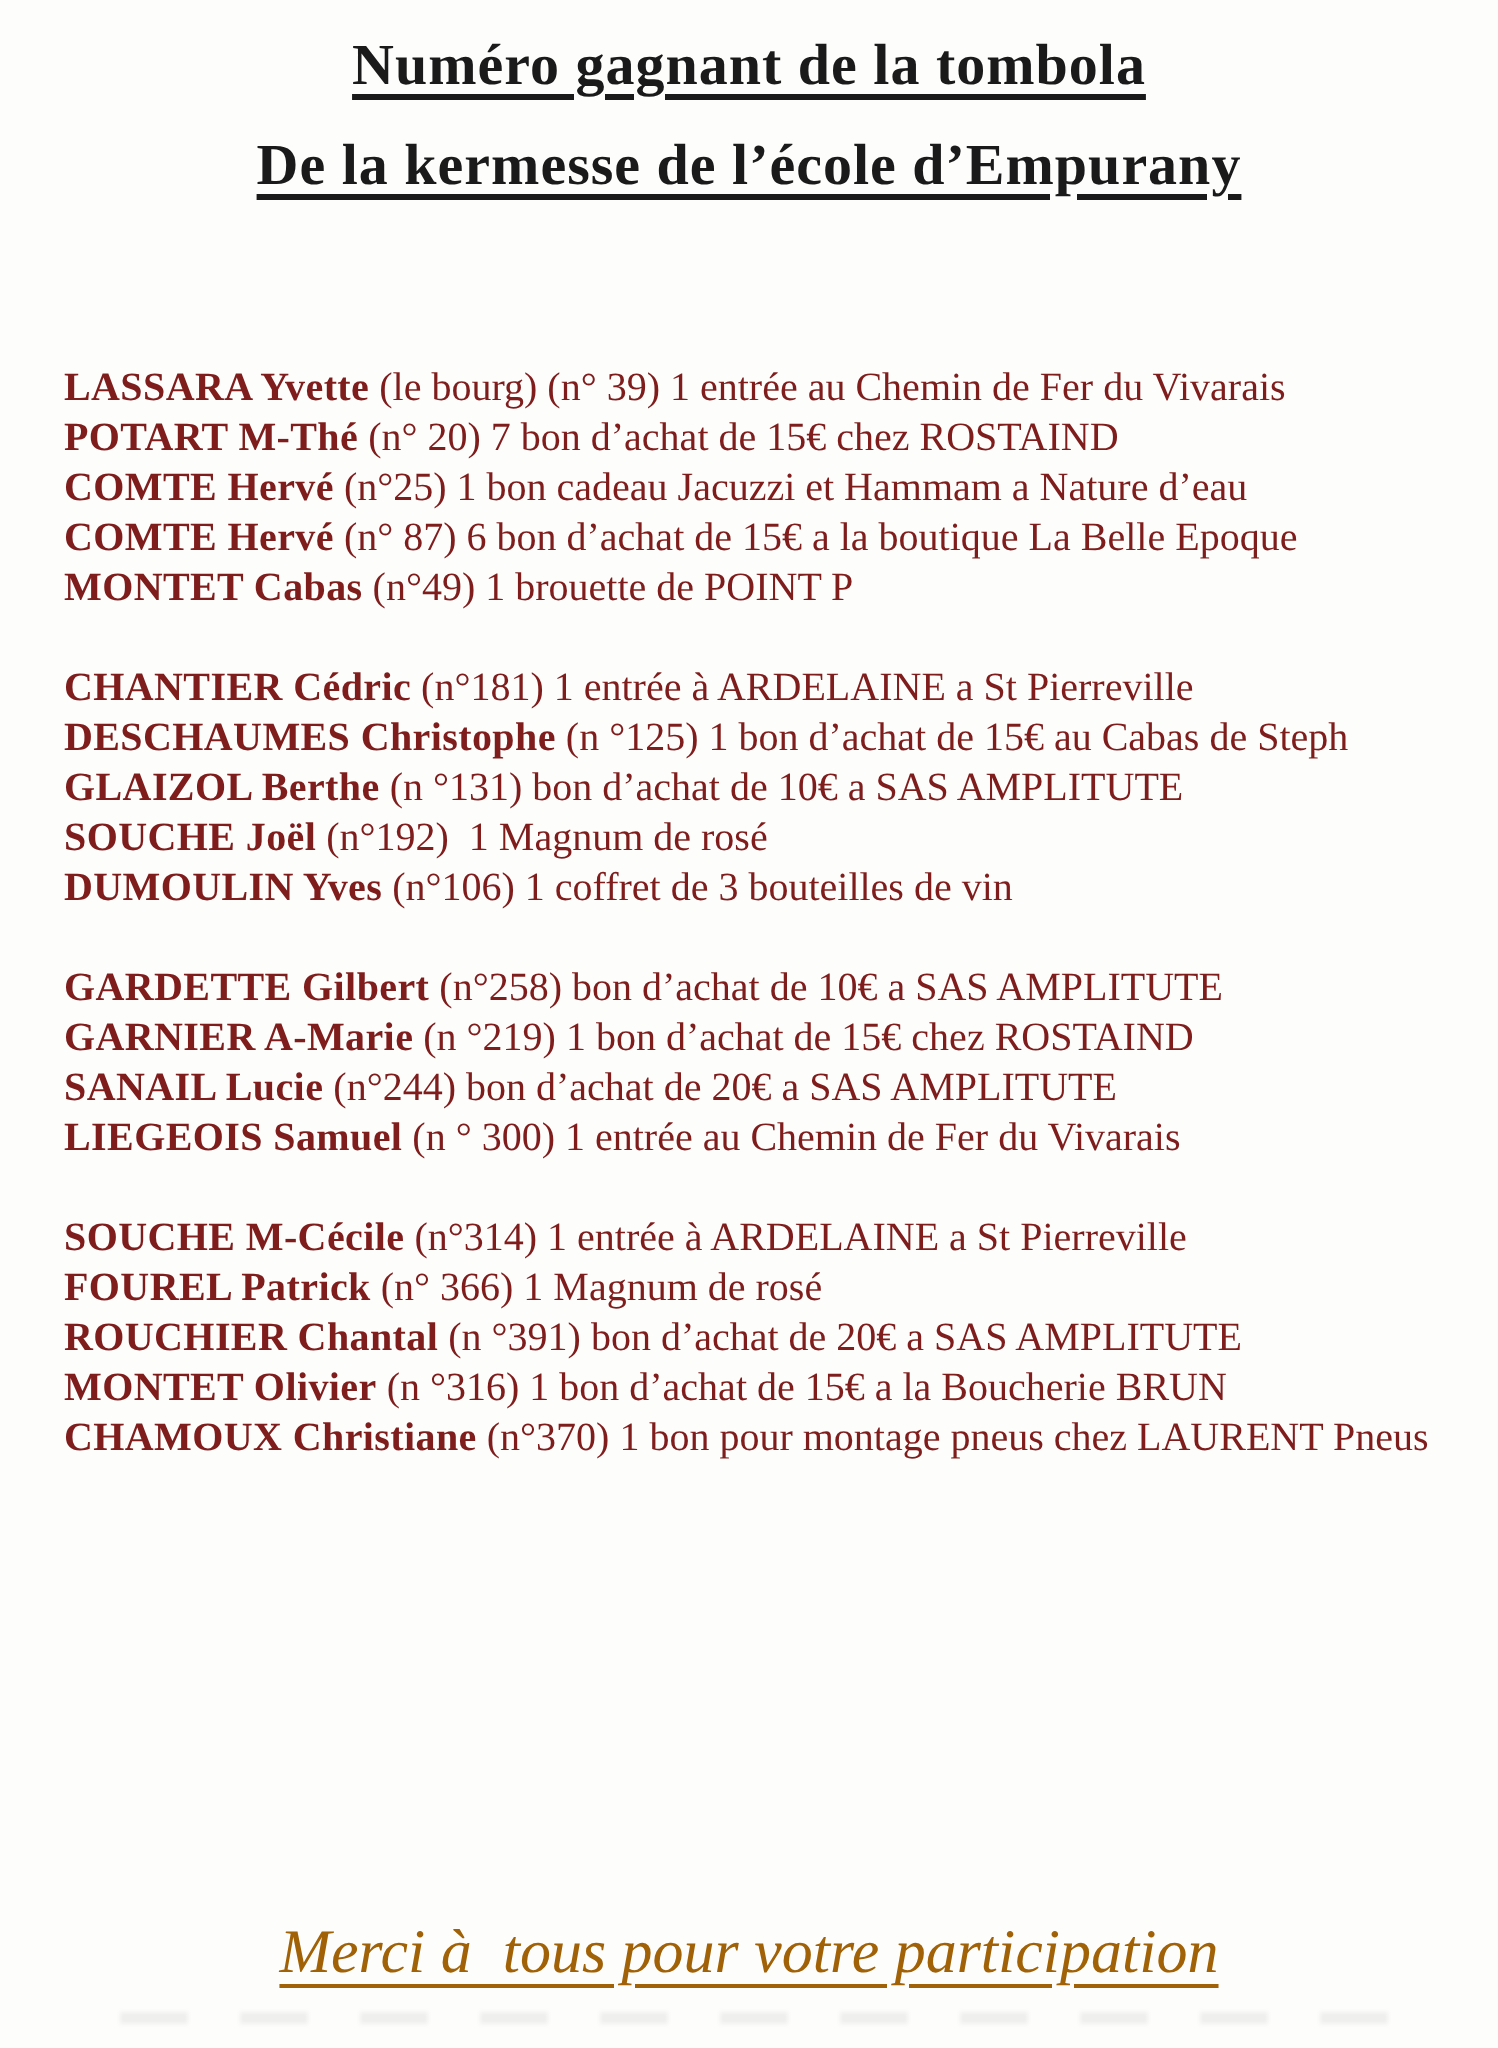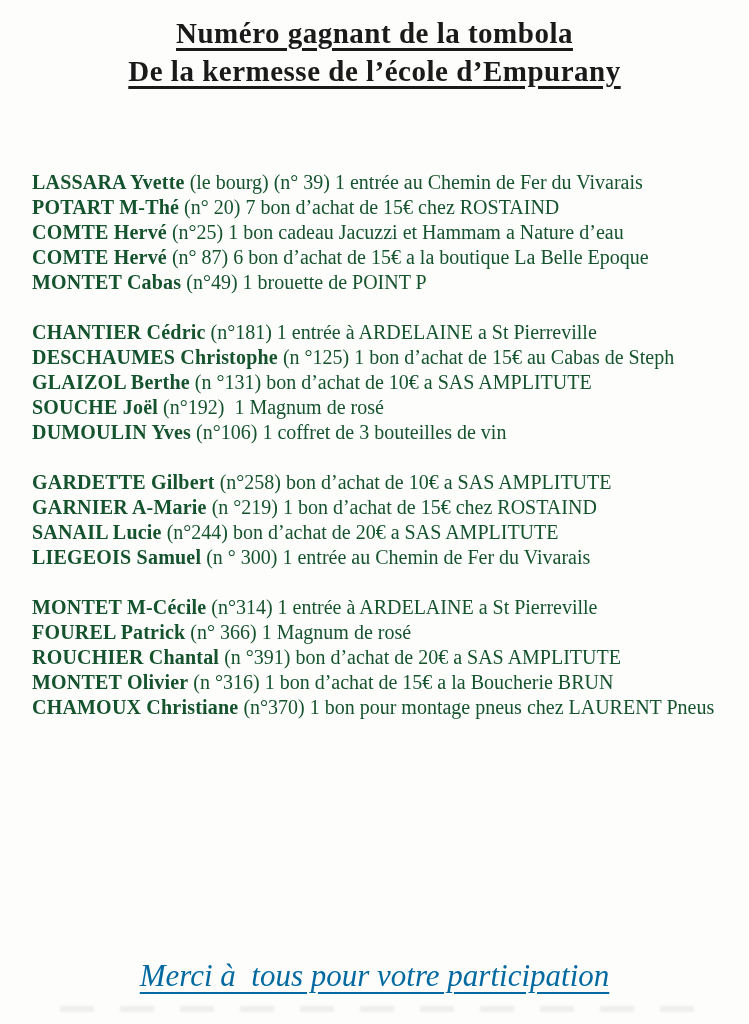--- a/index.html
+++ b/index.html
@@ -15,21 +15,21 @@
     background: #fdfdfc;
     overflow: hidden;
     font-family: "Liberation Serif", "DejaVu Serif", serif;
     color: #1d1d1d;
   }
   .doc-header {
     margin-top: 14px;
     text-align: center;
   }
   .title-line {
-    margin: 0;
+    margin: 12px;
     font-size: 29px;
     font-weight: bold;
     line-height: 38px;
     letter-spacing: 0.5px;
     text-decoration: underline;
     text-decoration-thickness: 2.5px;
     text-underline-offset: 5px;
     color: #1a1a1a;
   }
   .winners-list {
@@ -37,42 +37,42 @@
     width: 693px;
   }
   .winner-block {
     margin: 0 0 25px 0;
   }
   .winner-entry {
     margin: 0;
     font-size: 20px;
     line-height: 25px;
     white-space: pre-wrap;
-    color: #14532d;
+    color: #7f1d1d;
   }
   .winner-name {
     font-weight: bold;
     letter-spacing: 0.2px;
   }
   .doc-footer {
     position: absolute;
     left: 0;
     right: 0;
     top: 956px;
     text-align: center;
   }
   .footer-text {
     font-size: 31px;
     font-style: italic;
     line-height: 40px;
     white-space: pre;
     text-decoration: underline;
     text-decoration-thickness: 2px;
     text-underline-offset: 6px;
-    color: #0369a1;
+    color: #a16207;
   }
   .scan-artifact {
     position: absolute;
     left: 60px;
     right: 40px;
     top: 1006px;
     height: 6px;
     background: repeating-linear-gradient(90deg,
       rgba(120,120,120,0.10) 0 34px,
       rgba(255,255,255,0) 34px 60px);
@@ -104,21 +104,21 @@
         <p class="winner-entry"><span class="winner-name">SOUCHE Joël</span><span class="winner-prize"> (n°192)  1 Magnum de rosé</span></p>
         <p class="winner-entry"><span class="winner-name">DUMOULIN Yves</span><span class="winner-prize"> (n°106) 1 coffret de 3 bouteilles de vin</span></p>
       </div>
       <div class="winner-block">
         <p class="winner-entry"><span class="winner-name">GARDETTE Gilbert</span><span class="winner-prize"> (n°258) bon d’achat de 10€ a SAS AMPLITUTE</span></p>
         <p class="winner-entry"><span class="winner-name">GARNIER A-Marie</span><span class="winner-prize"> (n °219) 1 bon d’achat de 15€ chez ROSTAIND</span></p>
         <p class="winner-entry"><span class="winner-name">SANAIL Lucie</span><span class="winner-prize"> (n°244) bon d’achat de 20€ a SAS AMPLITUTE</span></p>
         <p class="winner-entry"><span class="winner-name">LIEGEOIS Samuel</span><span class="winner-prize"> (n ° 300) 1 entrée au Chemin de Fer du Vivarais</span></p>
       </div>
       <div class="winner-block">
-        <p class="winner-entry"><span class="winner-name">MONTET M-Cécile</span><span class="winner-prize"> (n°314) 1 entrée à ARDELAINE a St Pierreville</span></p>
+        <p class="winner-entry"><span class="winner-name">SOUCHE M-Cécile</span><span class="winner-prize"> (n°314) 1 entrée à ARDELAINE a St Pierreville</span></p>
         <p class="winner-entry"><span class="winner-name">FOUREL Patrick</span><span class="winner-prize"> (n° 366) 1 Magnum de rosé</span></p>
         <p class="winner-entry"><span class="winner-name">ROUCHIER Chantal</span><span class="winner-prize"> (n °391) bon d’achat de 20€ a SAS AMPLITUTE</span></p>
         <p class="winner-entry"><span class="winner-name">MONTET Olivier</span><span class="winner-prize"> (n °316) 1 bon d’achat de 15€ a la Boucherie BRUN</span></p>
         <p class="winner-entry"><span class="winner-name">CHAMOUX Christiane</span><span class="winner-prize"> (n°370) 1 bon pour montage pneus chez LAURENT Pneus</span></p>
       </div>
     </section>
 
   <footer class="doc-footer">
     <span class="footer-text">Merci à  tous pour votre participation</span>
   </footer>

